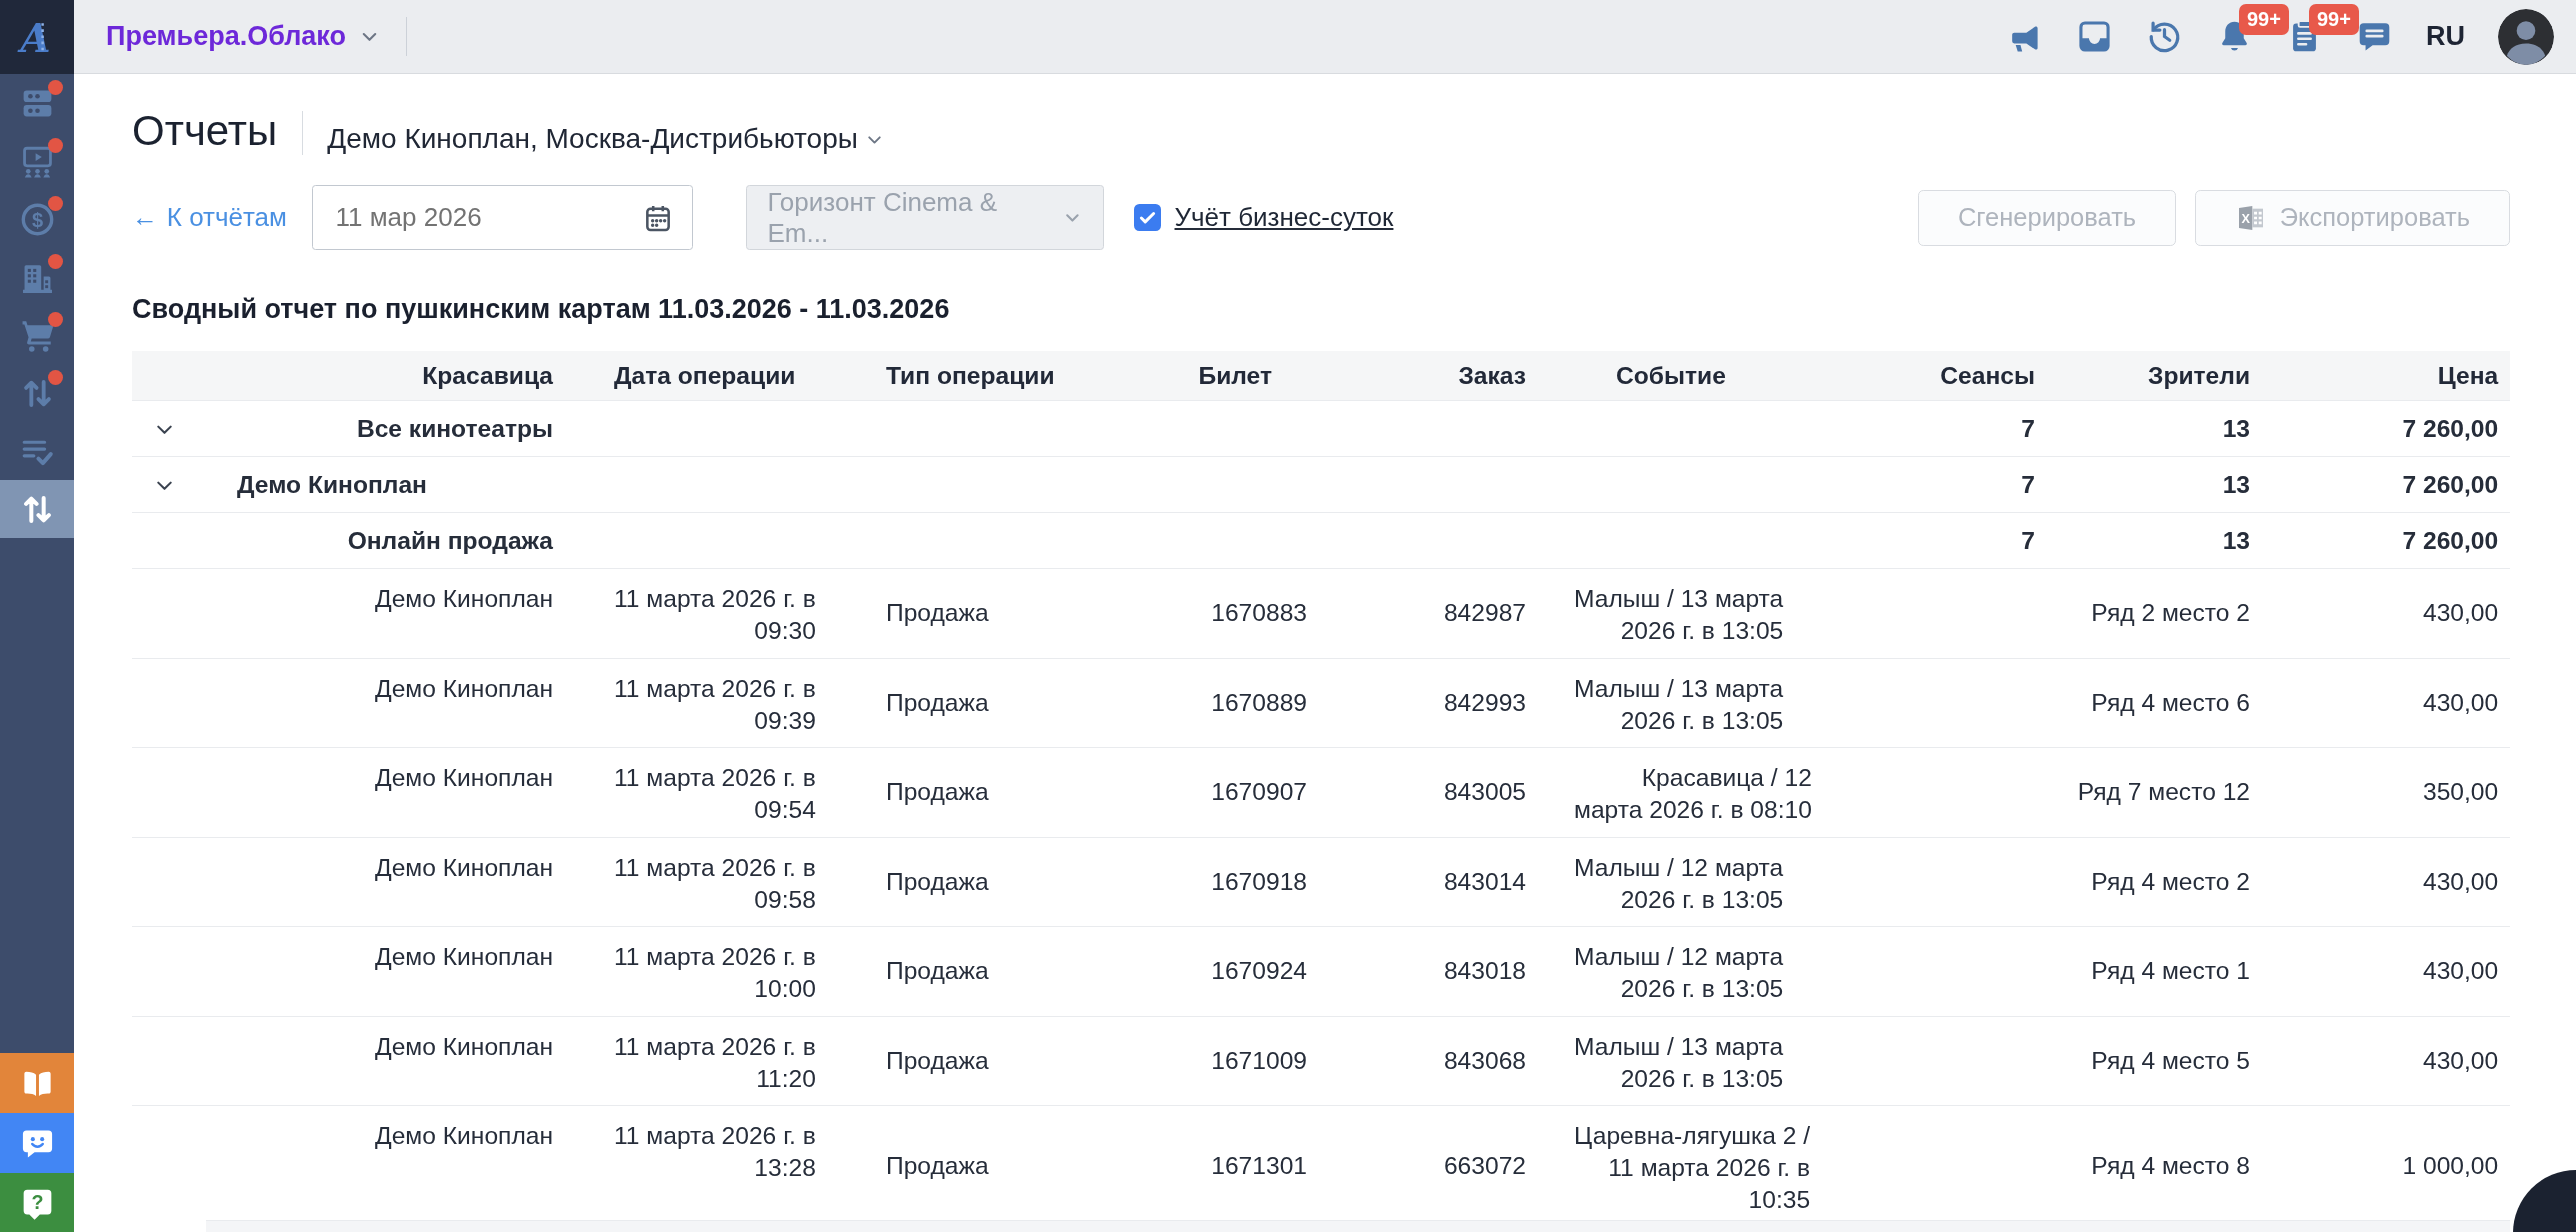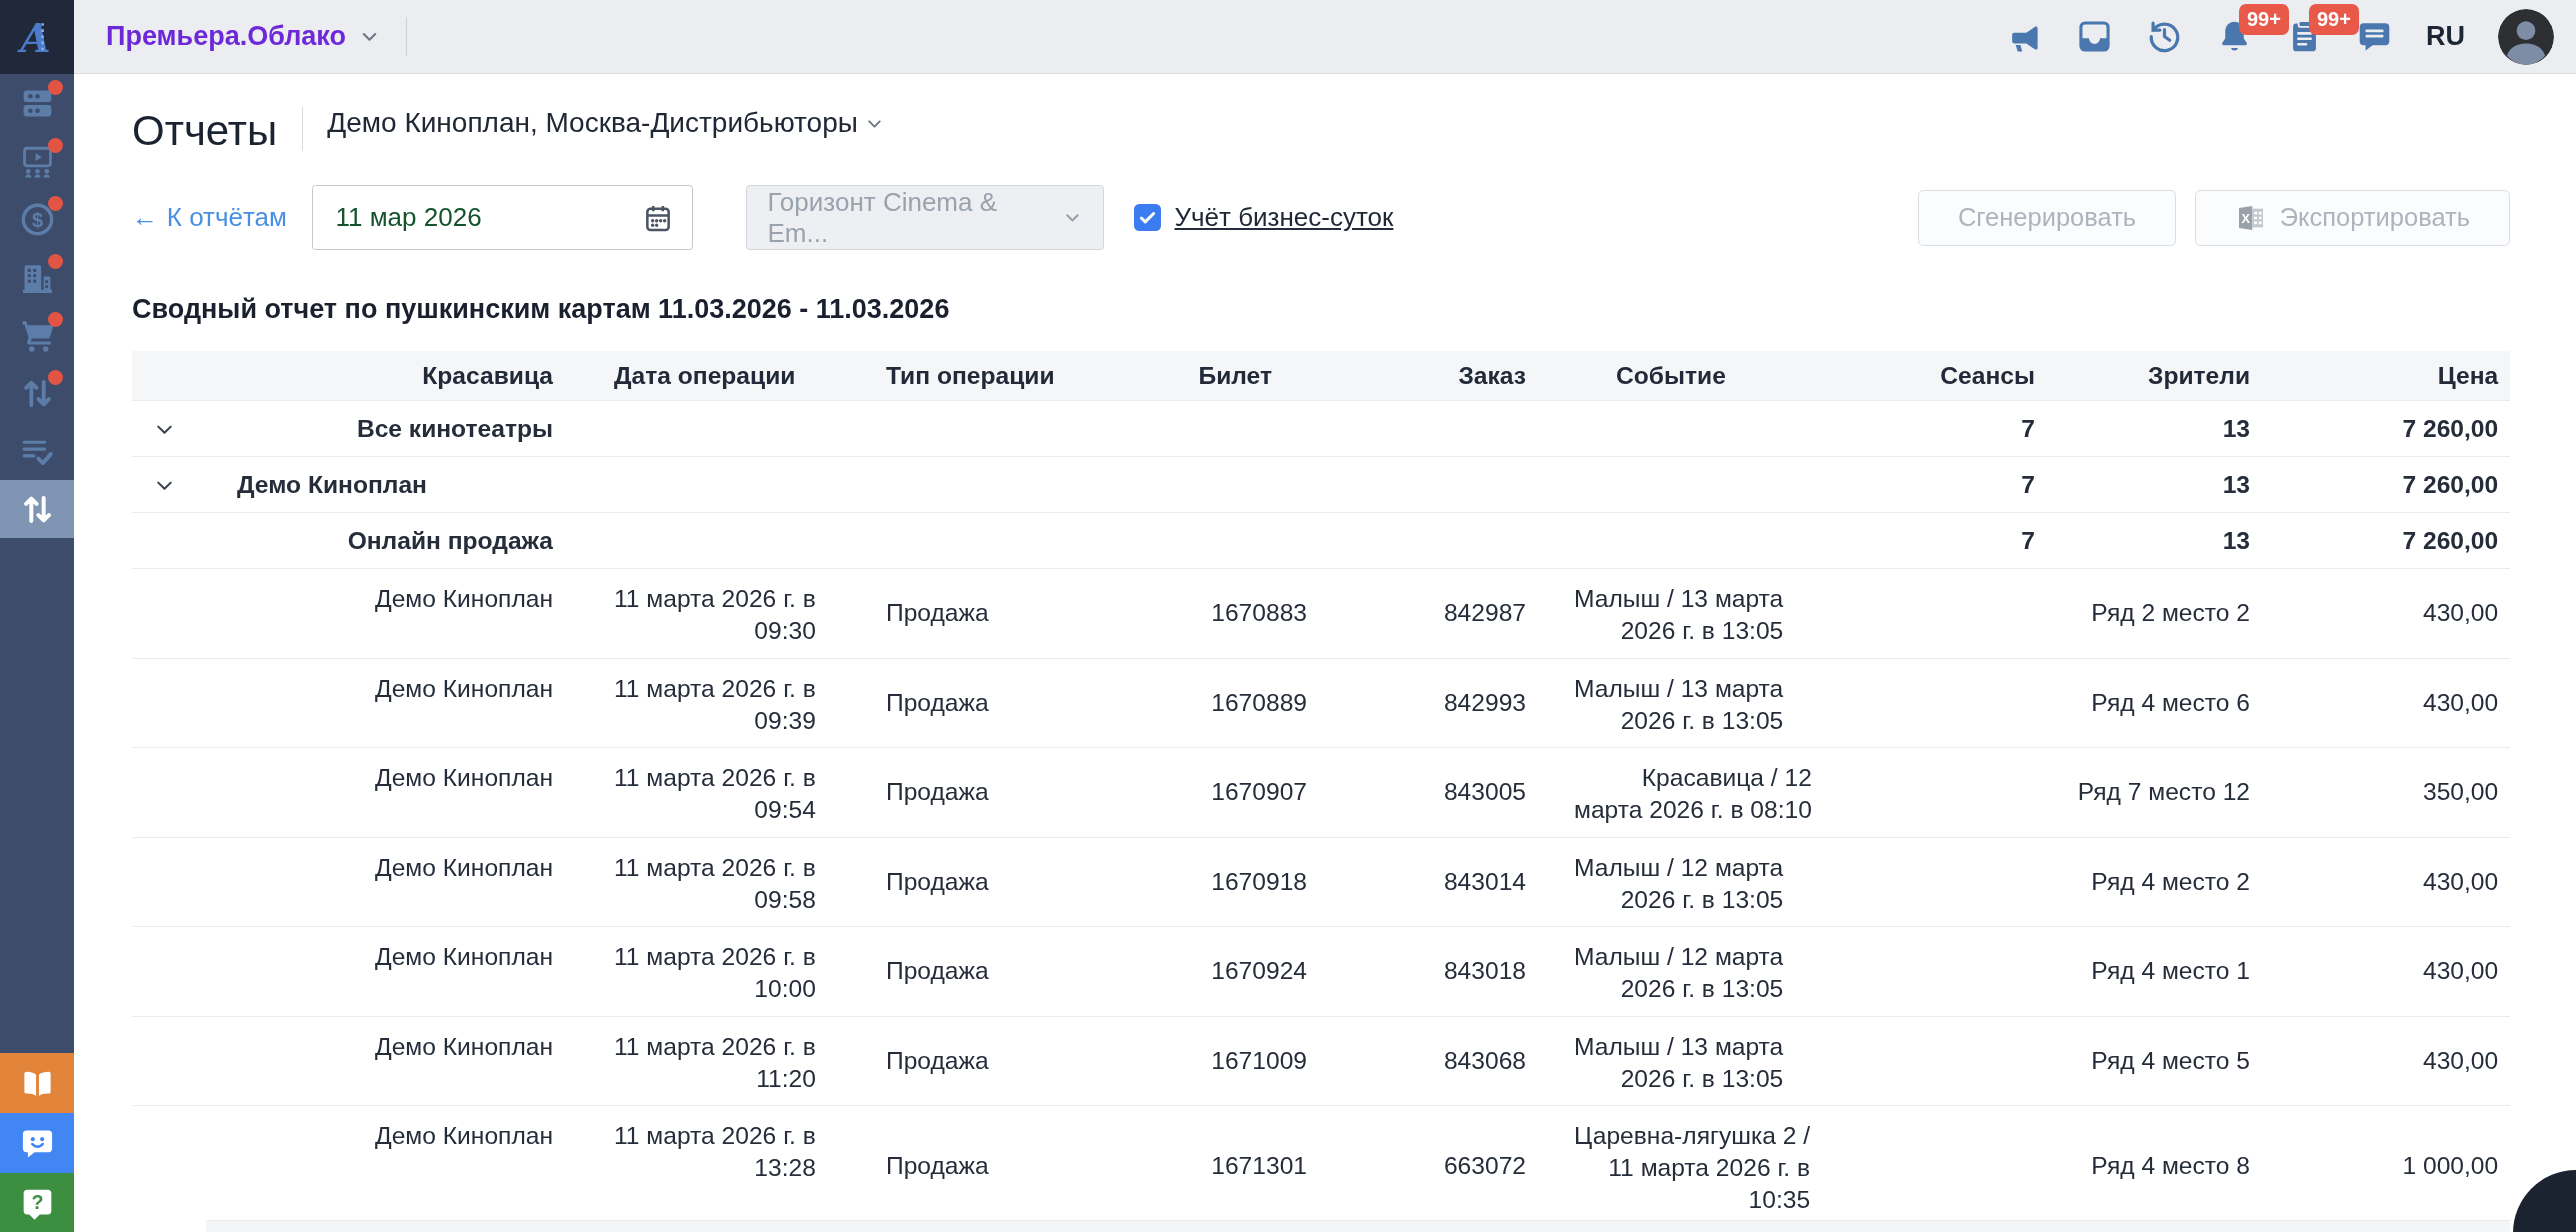--- a/index.html
+++ b/index.html
@@ -31,30 +31,30 @@
   .tb-right { margin-left:auto; display:flex; align-items:center; gap:33px; }
   .tb-btn { position:relative; width:37px; height:37px; color:#4a77ad; cursor:pointer; }
   .tb-btn svg { width:37px; height:37px; }
   .badge { position:absolute; top:-14px; left:23px; background:#e8594a; color:#fff; font-size:20px; font-weight:bold; line-height:1; padding:5.3px 8px; border-radius:7px; white-space:nowrap; }
   .lang { font-size:27px; font-weight:bold; color:#1d2433; cursor:pointer; }
   .avatar { width:56px; height:56px; border-radius:50%; overflow:hidden; cursor:pointer; }
   .avatar svg { width:56px; height:56px; }
 
   
   .content { padding:33px 67px 0 58px; flex:1; position:relative; }
-  .page-head { display:flex; align-items:flex-start; gap:24.6px; }
+  .page-head { display:flex; align-items:flex-end; gap:24.6px; }
   .page-head h1 { font-size:42px; font-weight:normal; color:#1b2230; }
   .ph-divider { width:0.9px; height:44px; background:#d8dce1; }
   .org-select { display:flex; align-items:center; gap:6px; cursor:pointer; }
   .org-select span { font-size:28px; color:#20273500; color:#202735; }
   .org-select svg { width:21px; height:21px; color:#6d7685; }
 
   .toolbar { margin-top:30px; display:flex; align-items:center; }
   .back-link { display:flex; align-items:center; gap:8.8px; color:#4a90e2; font-size:26px; cursor:pointer; }
-  .date-input { margin-left:24.6px; width:381px; height:65px; background:#fff; border:1.8px solid #c2c8d0; border-radius:3.5px; display:flex; align-items:center; justify-content:space-between; padding:0 17.6px 0 23px; font-size:26px; color:#14532d; cursor:text; }
+  .date-input { margin-left:24.6px; width:381px; height:65px; background:#fff; border:1.8px solid #c2c8d0; border-radius:3.5px; display:flex; align-items:center; justify-content:space-between; padding:0 17.6px 0 23px; font-size:26px; color:#737373; cursor:text; }
   .date-input svg { width:32px; height:32px; color:#4b5563; }
   .cinema-select { margin-left:53px; width:358px; height:65px; background:#edeff2; border:1.8px solid #d2d6db; border-radius:3.5px; display:flex; align-items:center; justify-content:space-between; padding:0 19.3px 0 21px; font-size:26px; color:#9aa2ad; cursor:default; }
   .cinema-select svg { width:21px; height:21px; color:#9aa2ad; }
   .cb-group { margin-left:30px; display:flex; align-items:center; gap:14px; cursor:pointer;text-decoration:underline; }
   .cb-box { width:27px; height:27px; border-radius:5.3px; background:#3b7cf0; display:flex; align-items:center; justify-content:center; }
   .cb-box svg { width:21px; height:21px; }
   .cb-label { font-size:26px; color:#1f2735; }
   .tb-actions { margin-left:auto; display:flex; gap:19.3px; }
   .btn { height:56px; padding:0 39px; background:#fbfcfd; border:1.8px solid #d9dce1; border-radius:5.3px; color:#aeb4bd; font-size:25.5px; font-family:inherit; display:flex; align-items:center; gap:12.3px; cursor:pointer; }
   .btn svg { width:32px; height:32px; }

